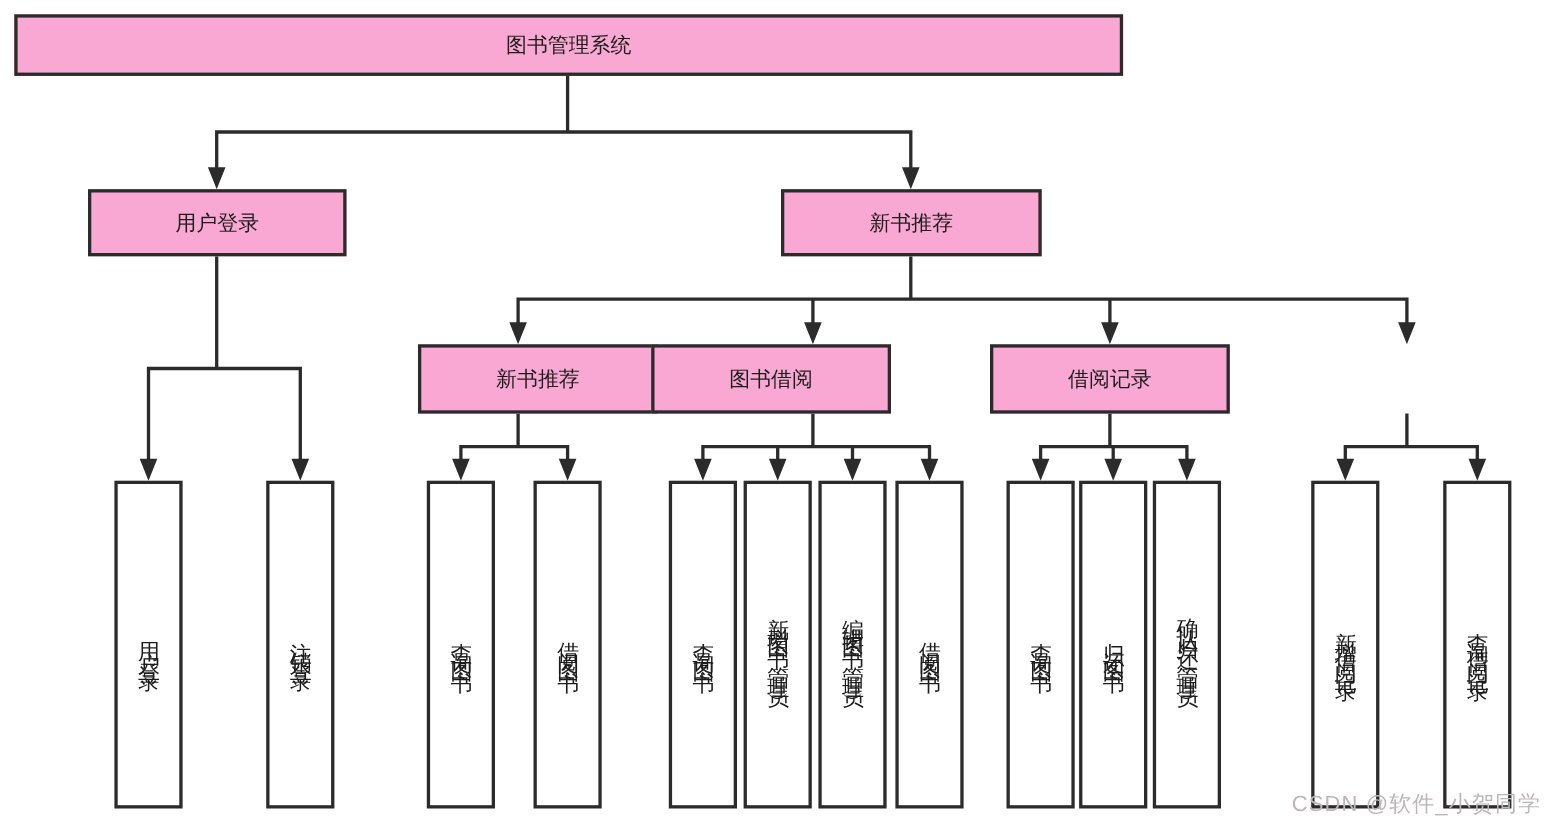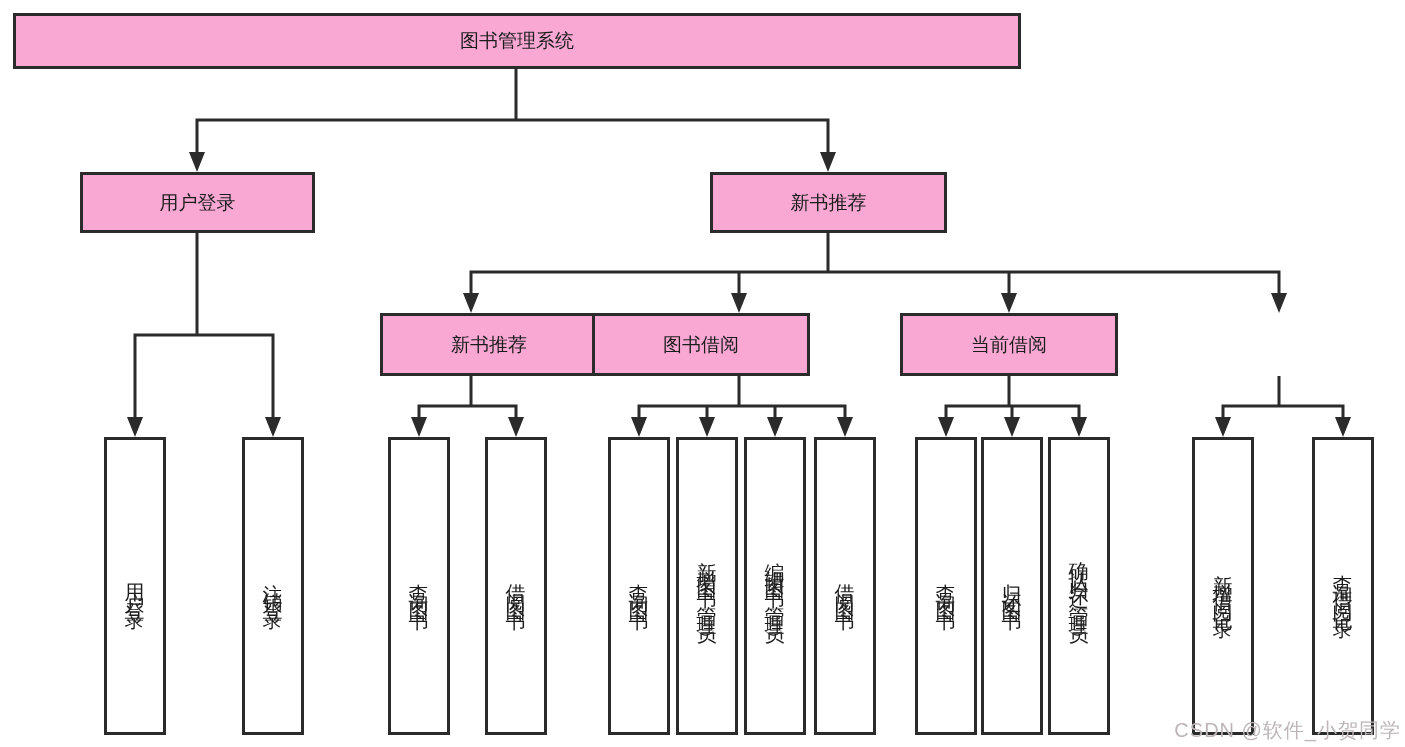--- a/index.html
+++ b/index.html
@@ -126,21 +126,21 @@
     </g>
   </svg>
 
   <div class="node node-root">图书管理系统</div>
 
   <div class="node node-l2" style="left:80px; width:235px;">用户登录</div>
   <div class="node node-l2" style="left:710px; width:237px;">新书推荐</div>
 
   <div class="node node-l3" style="left:380px;text-align:center;">新书推荐</div>
   <div class="node node-l3" style="left:592px;">图书借阅</div>
-  <div class="node node-l3" style="left:900px;">当前借阅</div>
+  <div class="node node-l3" style="left:900px;">借阅记录</div>
 
   <div class="leaf" style="left:104px;">
     <span class="vtext">用户登录</span>
   </div>
   <div class="leaf" style="left:242px;">
     <span class="vtext">注销登录</span>
   </div>
 
   <div class="leaf" style="left:388px;">
     <span class="vtext">查询图书</span>

